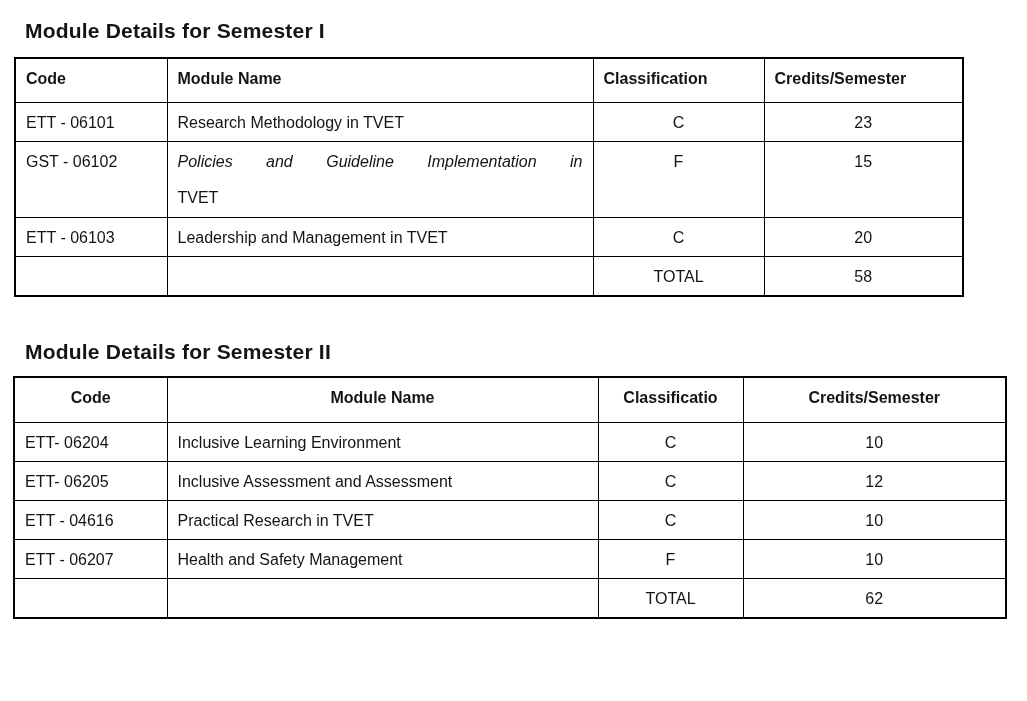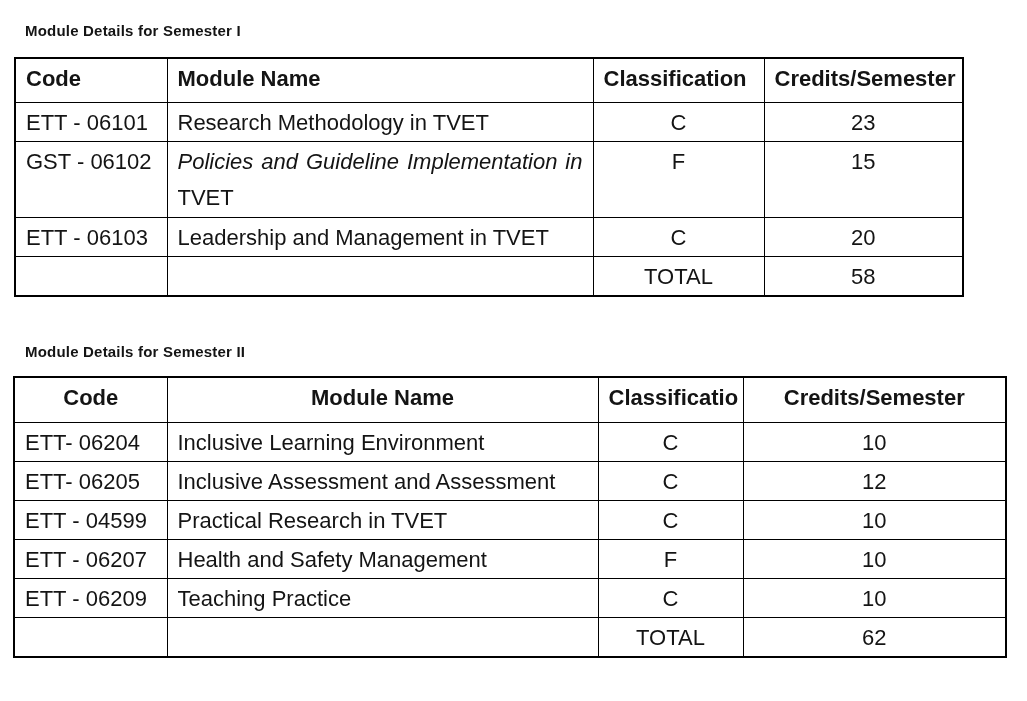--- a/index.html
+++ b/index.html
@@ -9,41 +9,41 @@
   body {
     width: 1027px;
     height: 701px;
     padding-top: 20px;
     box-sizing: border-box;
     font-family: "Liberation Sans", "DejaVu Sans", sans-serif;
     color: #141414;
     overflow: hidden;
   }
   .doc-title {
-    font-size: 15px;
+    font-size: 21px;
     font-weight: bold;
     line-height: 22px;
     margin: 0 10px 15px 25px;
     letter-spacing: 0.2px;
   }
   .doc-title.second {
     margin-top: 44px;
     margin-bottom: 13px;
   }
   table {
     border-collapse: collapse;
     table-layout: fixed;
     border: 2px solid #000000;
   }
   table.t1 { margin-left: 14px; width: 948px; }
   table.t2 { margin-left: 13px; width: 992px; }
   td {
     border: 1px solid #000000;
     vertical-align: top;
-    font-size: 22px;
+    font-size: 16px;
     line-height: 36px;
     padding: 2px 10px 0 10px;
     overflow: hidden;
     white-space: nowrap;
   }
   td.name-cell { white-space: normal; }
   tr.hdr td { font-weight: bold; }
   .t1 tr.hdr td { text-align: left; }
   .t2 tr.hdr td { text-align: center; }
   td.center { text-align: center; }
@@ -131,35 +131,29 @@
       <td class="center">C</td>
       <td class="center">10</td>
     </tr>
     <tr style="height:38px">
       <td>ETT- 06205</td>
       <td class="name-cell">Inclusive Assessment and Assessment</td>
       <td class="center">C</td>
       <td class="center">12</td>
     </tr>
     <tr style="height:38px">
-      <td>ETT - 04599</td>
+      <td>ETT - 04616</td>
       <td class="name-cell">Practical Research in TVET</td>
       <td class="center">C</td>
       <td class="center">10</td>
     </tr>
     <tr style="height:39px">
       <td>ETT - 06207</td>
       <td class="name-cell">Health and Safety Management</td>
       <td class="center">F</td>
-      <td class="center">10</td>
-    </tr>
-    <tr style="height:38px">
-      <td>ETT - 06209</td>
-      <td class="name-cell">Teaching Practice</td>
-      <td class="center">C</td>
       <td class="center">10</td>
     </tr>
     <tr class="total-row" style="height:38px">
       <td class="blank"></td>
       <td class="blank"></td>
       <td>TOTAL</td>
       <td>62</td>
     </tr>
   </tbody>
     </table>

